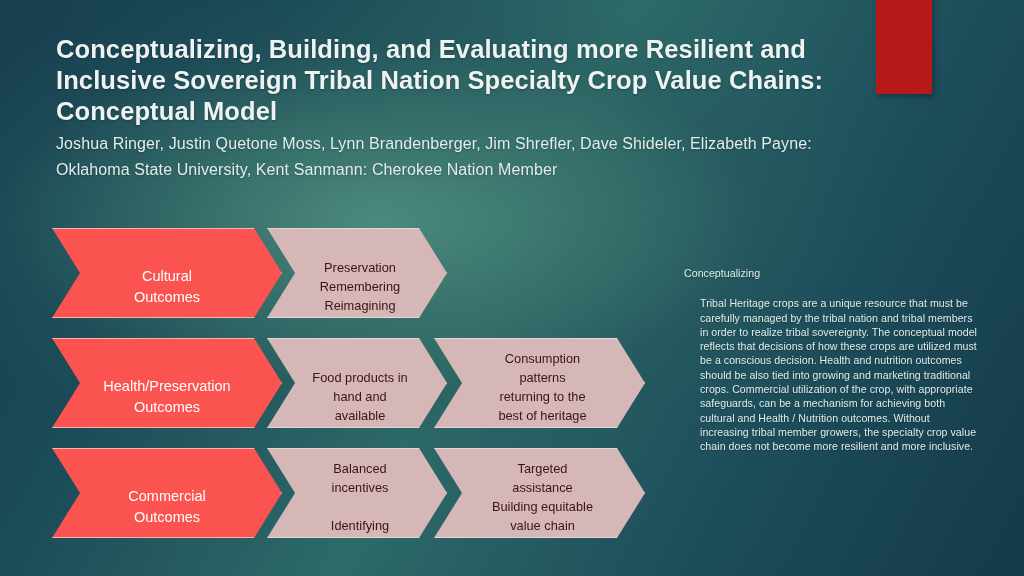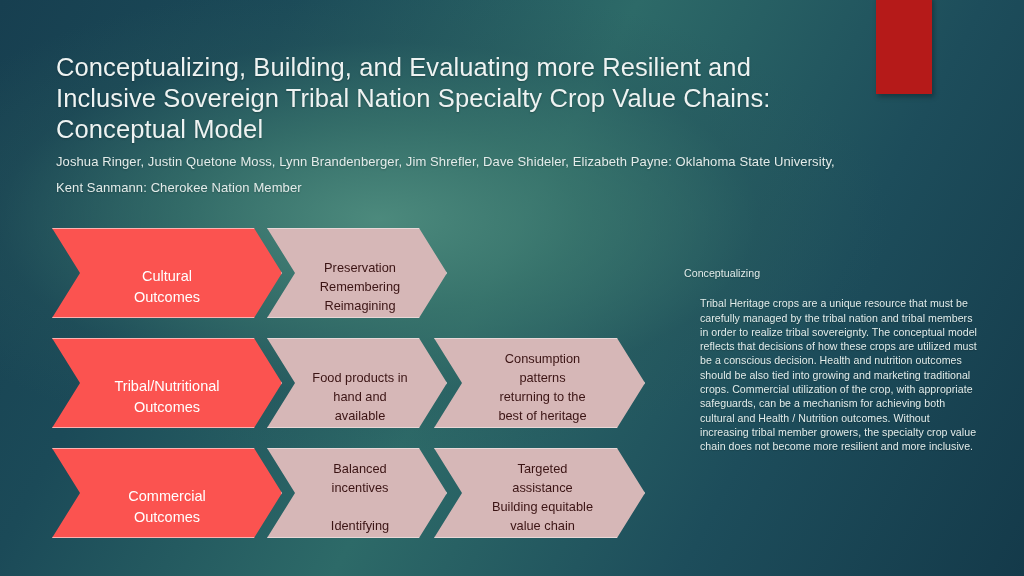--- a/index.html
+++ b/index.html
@@ -38,29 +38,28 @@
   #title-block {
     position: absolute;
     left: 56px;
     top: 34px;
     width: 790px;
   }
   #slide-title {
     font-size: 25.5px;
     line-height: 31px;
     color: #eef3f2;
-    font-weight: 400;
+    font-weight: 700;
     letter-spacing: 0.1px;
     text-shadow: 0 1px 2px rgba(0,0,0,0.25);
     white-space: pre-line;
-    margin-top: 18px;
   }
   #slide-subtitle {
     margin-top: 4px;
-    font-size: 13px;
+    font-size: 16px;
     line-height: 25.5px;
     color: #e3ecea;
     font-weight: 400;
     letter-spacing: 0.1px;
     text-shadow: 0 1px 2px rgba(0,0,0,0.22);
   }
 
   
   #diagram {
     position: absolute;
@@ -163,21 +162,21 @@
       </div>
       <div class="chev chev-step chev-2">
         <span class="chev-label">Preservation
 Remembering
 Reimagining</span>
       </div>
     </div>
 
     <div class="chev-row" style="top:110px;">
       <div class="chev chev-primary">
-        <span class="chev-label">Tribal/Nutritional
+        <span class="chev-label">Health/Preservation
 Outcomes</span>
       </div>
       <div class="chev chev-step chev-2">
         <span class="chev-label">Food products in
 hand and
 available</span>
       </div>
       <div class="chev chev-step chev-3">
         <span class="chev-label">Consumption
 patterns

